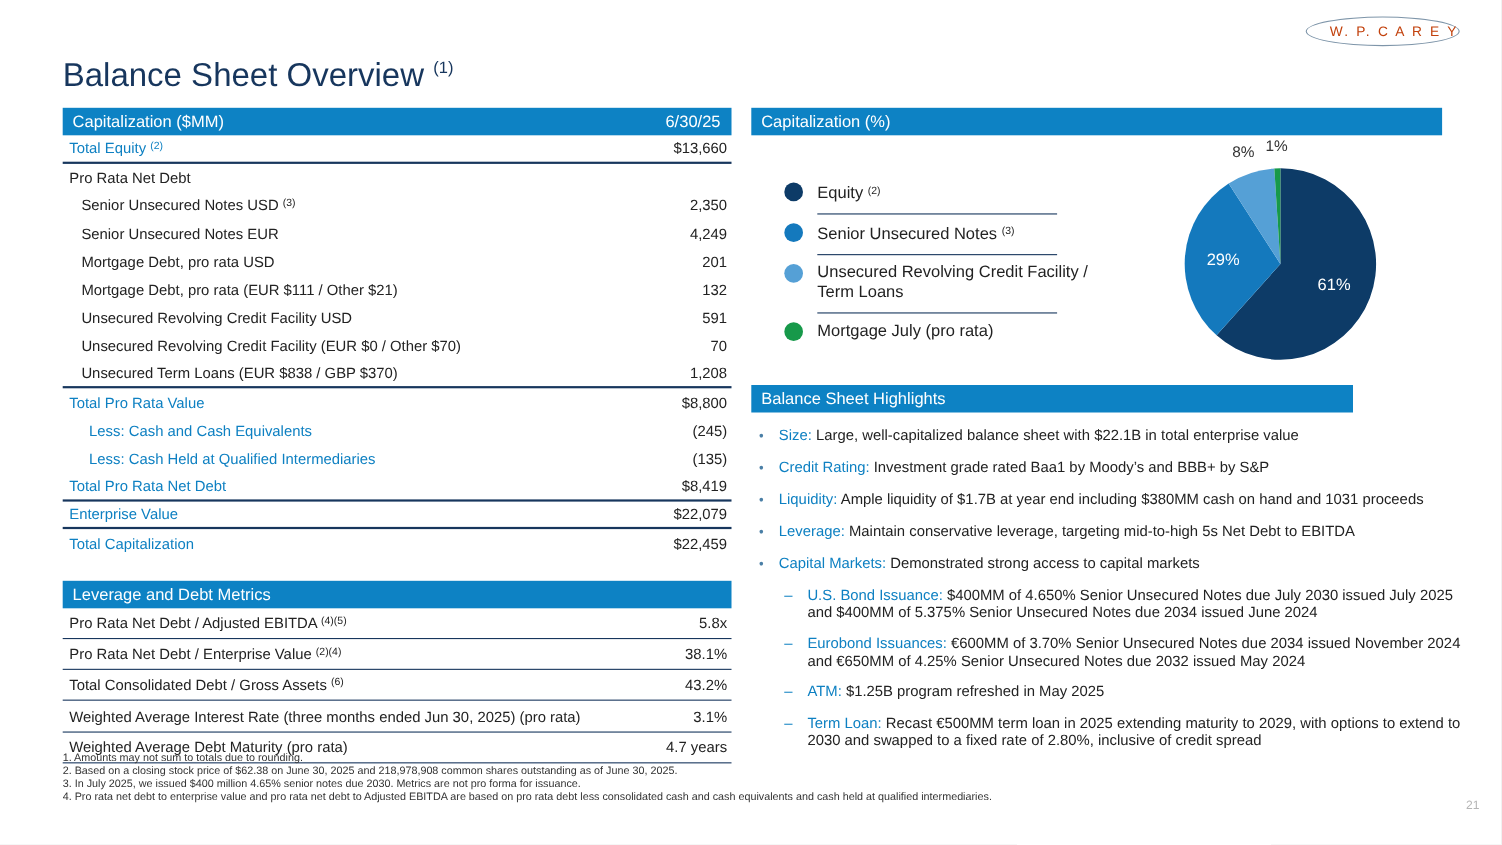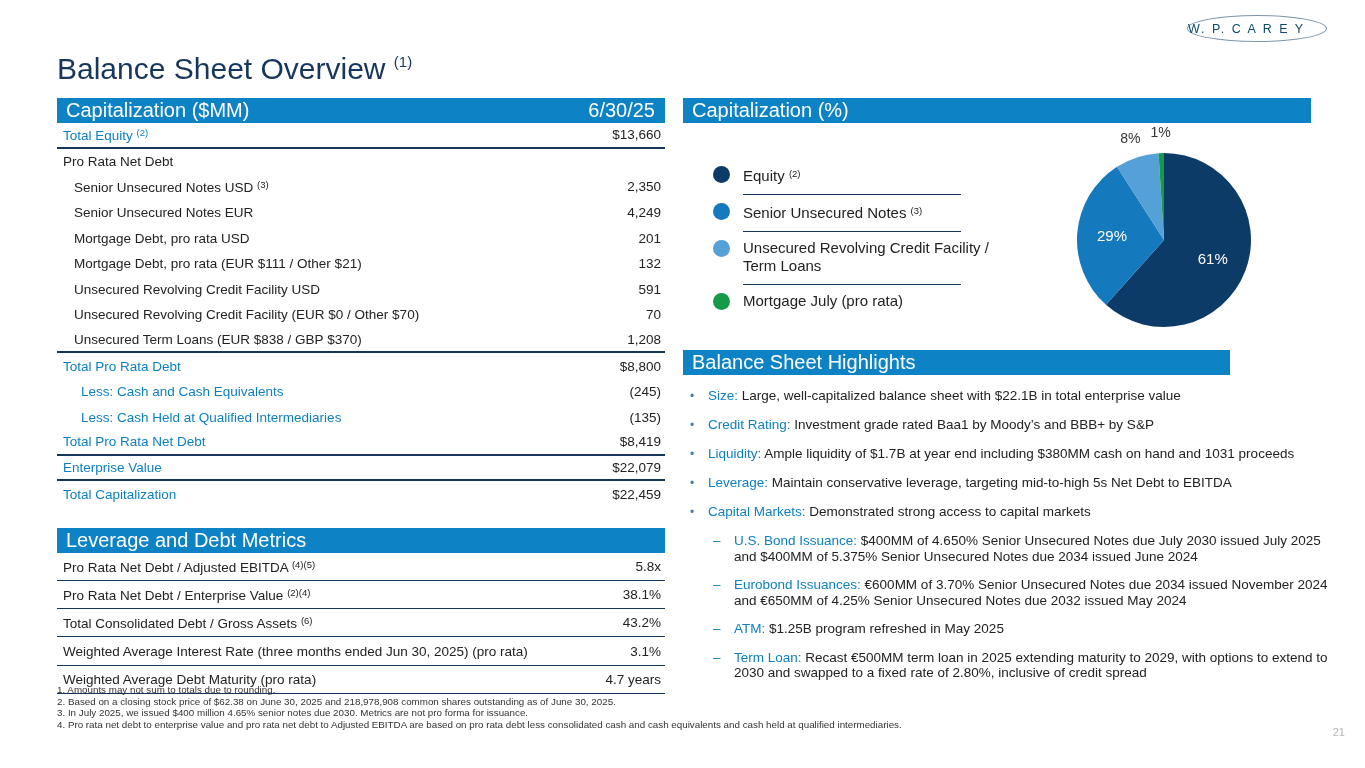--- a/index.html
+++ b/index.html
@@ -5,32 +5,32 @@
   * { margin:0; padding:0; box-sizing:border-box; }
   html,body { background:#e8e8e8; }
   .slide {
     position:relative; width:1365px; height:768px; background:#ffffff;
     font-family:"Liberation Sans", sans-serif; color:#222; overflow:hidden;
   }
   
   .logo {
     position:absolute; top:15px; right:38px; width:140px; height:27px;
     border:1.5px solid #7e95a9; border-radius:50%;
-    display:flex; align-items:center; justify-content:flex-start;
-    color:#0c4a6e; font-size:12.5px; letter-spacing:2px; white-space:nowrap;
+    display:flex; align-items:center; justify-content:flex-end;
+    color:#c2410c; font-size:12.5px; letter-spacing:2px; white-space:nowrap;
   }
   
   .title {
     position:absolute; left:57px; top:52px; font-size:30px; font-weight:400;
     color:#17365d;
   }
   .title sup { font-size:15px; vertical-align:12px; }
   
   .bar {
-    height:25px; background:#0d82c4; color:#ffffff; font-size:20px;
+    height:25px; background:#0d82c4; color:#ffffff; font-size:15px;
     display:flex; align-items:center; justify-content:space-between;
     padding:0 10px 0 9px;
   }
   
   .left-col { position:absolute; left:57px; top:98px; width:608px; }
   .crow {
     display:flex; justify-content:space-between; align-items:center;
     height:25.6px; font-size:13.5px; padding:0 4px 0 6px;
   }
   .crow .lbl { color:#222; }
@@ -117,21 +117,21 @@
     </div>
     <div class="crow ind1">
       <span class="lbl">Unsecured Revolving Credit Facility (EUR $0 / Other $70)</span>
       <span class="val">70</span>
     </div>
     <div class="crow ind1 bb2">
       <span class="lbl">Unsecured Term Loans (EUR $838 / GBP $370)</span>
       <span class="val">1,208</span>
     </div>
     <div class="crow blue">
-      <span class="lbl">Total Pro Rata Debt</span>
+      <span class="lbl">Total Pro Rata Value</span>
       <span class="val">$8,800</span>
     </div>
     <div class="crow blue ind2">
       <span class="lbl">Less: Cash and Cash Equivalents</span>
       <span class="val">(245)</span>
     </div>
     <div class="crow blue ind2">
       <span class="lbl">Less: Cash Held at Qualified Intermediaries</span>
       <span class="val">(135)</span>
     </div>

